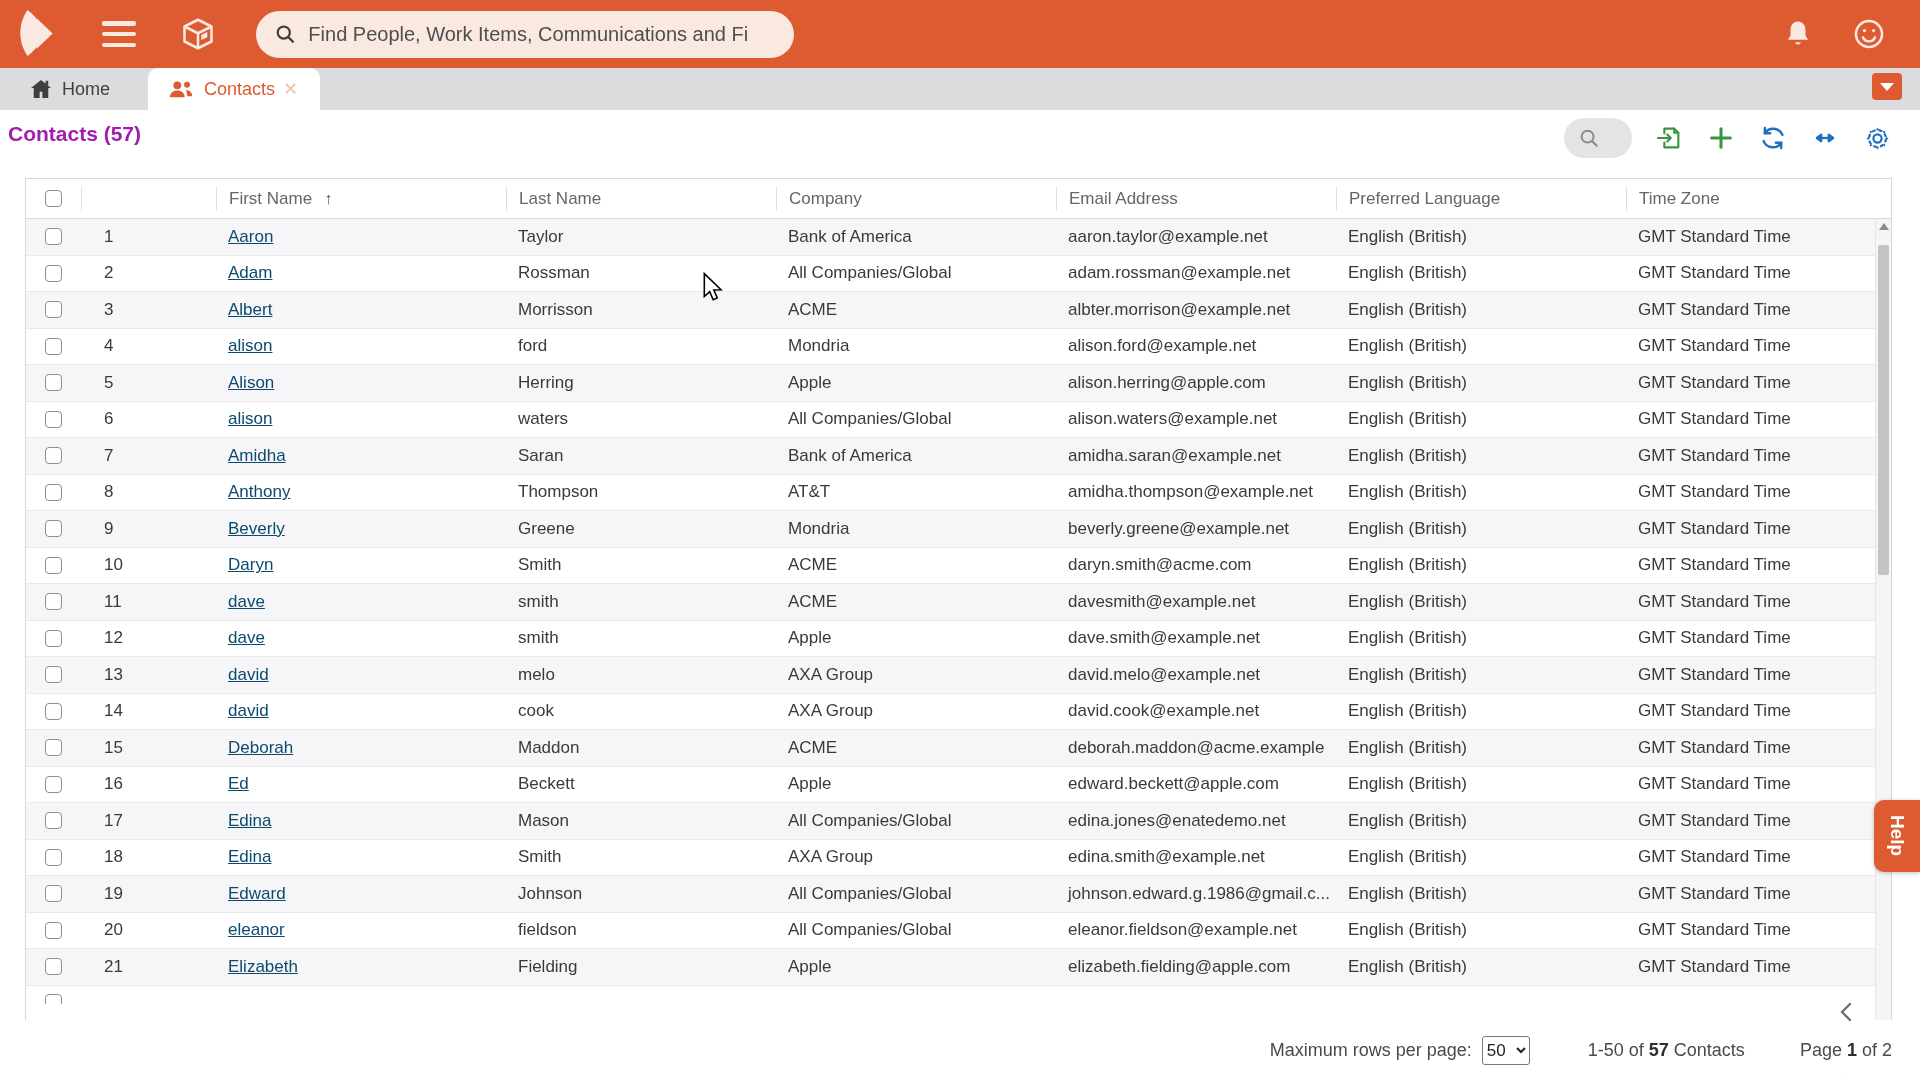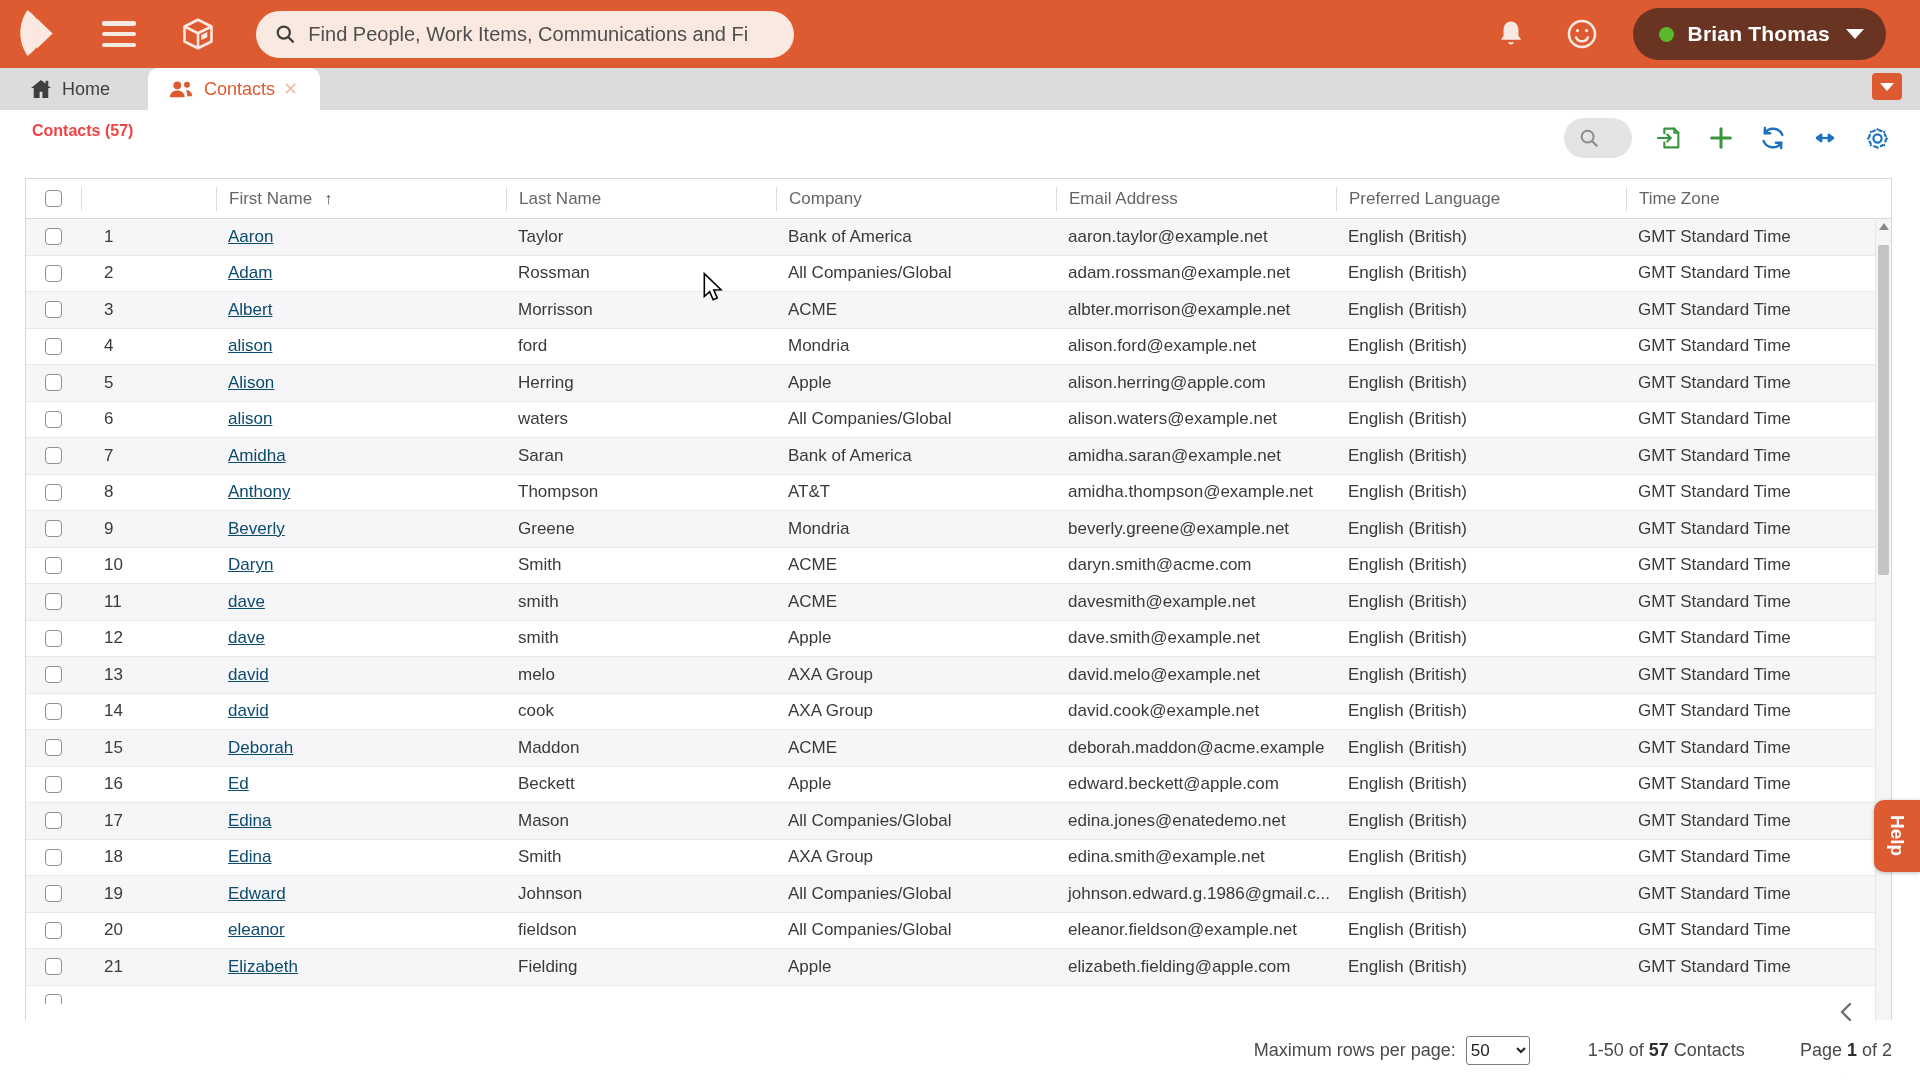--- a/index.html
+++ b/index.html
@@ -40,21 +40,21 @@
                 padding:0 18px 0 20px; margin-left:4px; width:172px; cursor:pointer; }
   .tab-active .tablabel { margin-left:10px; font-size:18px; }
   .tab-close { margin-left:auto; color:#EFC0AE; font-size:18px; cursor:pointer; padding:2px 4px; }
   .tabbar-caret { position:absolute; right:18px; top:5px; width:30px; height:27px; border-radius:4px;
                   background:var(--accent,#DE5A30); display:flex; align-items:center; justify-content:center;
                   cursor:pointer; }
   .tabbar-caret i { width:0; height:0; border-left:7px solid transparent; border-right:7px solid transparent;
                     border-top:8px solid #fff; }
 
   
-  .page-title { position:absolute; left:32px; top:122px; font-size:16px; font-weight:bold; color:#ef4444; }
+  .page-title { position:absolute; left:8px; top:122px; font-size:21px; font-weight:bold; color:#a21caf; }
   .toolbar { position:absolute; right:28px; top:116px; height:44px; display:flex; align-items:center; gap:22px; }
   .tb-search { width:68px; height:40px; border-radius:20px; background:#E4E4E6; display:flex;
                align-items:center; padding-left:14px; cursor:pointer; }
   .icon-btn { width:30px; height:30px; display:flex; align-items:center; justify-content:center; cursor:pointer; }
 
   
   .tablebox { position:absolute; left:25px; top:178px; width:1867px; height:910px;
               border:1px solid #D7D7D9; background:#fff; }
   .thead { display:flex; height:40px; align-items:center; color:#666; font-size:17px;
            border-bottom:1px solid #D9D9DB; background:#fff; }
@@ -98,21 +98,21 @@
              border-top:5px solid transparent; border-bottom:5px solid transparent;
              border-right:7px solid #6F6F6F; }
   .hscroll .arr-r { position:absolute; right:3px; top:3px; width:0; height:0;
              border-top:5px solid transparent; border-bottom:5px solid transparent;
              border-left:7px solid #6F6F6F; }
 
   
   .footer { position:absolute; left:0; top:1020px; width:1920px; height:60px; background:#fff;
             display:flex; align-items:center; justify-content:flex-end; font-size:18px; color:#4a4a4a; }
   .rpp-label { margin-right:10px;margin-left:16px; }
-  .rpp-select { width:64px; height:29px; font-size:17px; color:#222; border:1px solid #7a7a7a;
+  .rpp-select { width:48px; height:29px; font-size:17px; color:#222; border:1px solid #7a7a7a;
                 border-radius:3px; background:#fff; font-family:"Liberation Sans",sans-serif; }
   .range-text { margin-left:58px; }
   .range-text b, .pager b { color:#2e2e2e; }
   .pager { display:flex; align-items:center; margin-left:55px; margin-right:28px; gap:18px;flex-direction:column; }
   .chev { width:14px; height:20px; cursor:pointer; }
 
   
   .helpbtn { position:absolute; right:0; top:800px; width:46px; height:72px; background:var(--accent,#DE5A30);
              border-radius:10px 0 0 10px; z-index:30; display:flex; align-items:center; justify-content:center;
              cursor:pointer; box-shadow:0 1px 4px rgba(0,0,0,.25); }
@@ -151,25 +151,20 @@
       <svg class="bell" viewBox="0 0 24 24">
         <path d="M12 2.6 c-3.6 0 -5.6 2.8 -5.6 6.4 v4.4 L4.4 16.4 h15.2 L17.6 13.4 V9 c0 -3.6 -2 -6.4 -5.6 -6.4 Z" fill="#FAE9E0"></path>
         <path d="M9.8 18.2 a2.3 2.3 0 0 0 4.4 0 Z" fill="#FAE9E0"></path>
       </svg>
       <svg class="smiley" viewBox="0 0 24 24" fill="none" stroke="#FAE9E0" stroke-width="1.8">
         <circle cx="12" cy="12" r="9.2"></circle>
         <circle cx="8.8" cy="9.6" r="1.15" fill="#FAE9E0" stroke="none"></circle>
         <circle cx="15.2" cy="9.6" r="1.15" fill="#FAE9E0" stroke="none"></circle>
         <path d="M7.8 14.4 a4.6 4.6 0 0 0 8.4 0" stroke-linecap="round"></path>
       </svg>
-      <div class="userbtn">
-        <span class="userdot"></span>
-        <span class="username">Brian Thomas</span>
-        <i class="usercaret"></i>
-      </div>
     </div>
   </header>
 
   <nav class="tabbar">
     <div class="tab tab-home">
       <svg width="22" height="20" viewBox="0 0 24 22" fill="#3f3f3f">
         <path d="M12 1 L1 10 h3 v11 h6.5 v-7 h3 v7 H20 V10 h3 Z"></path>
         <rect x="17" y="2" width="3" height="5"></rect>
       </svg>
       <span>Home</span>

